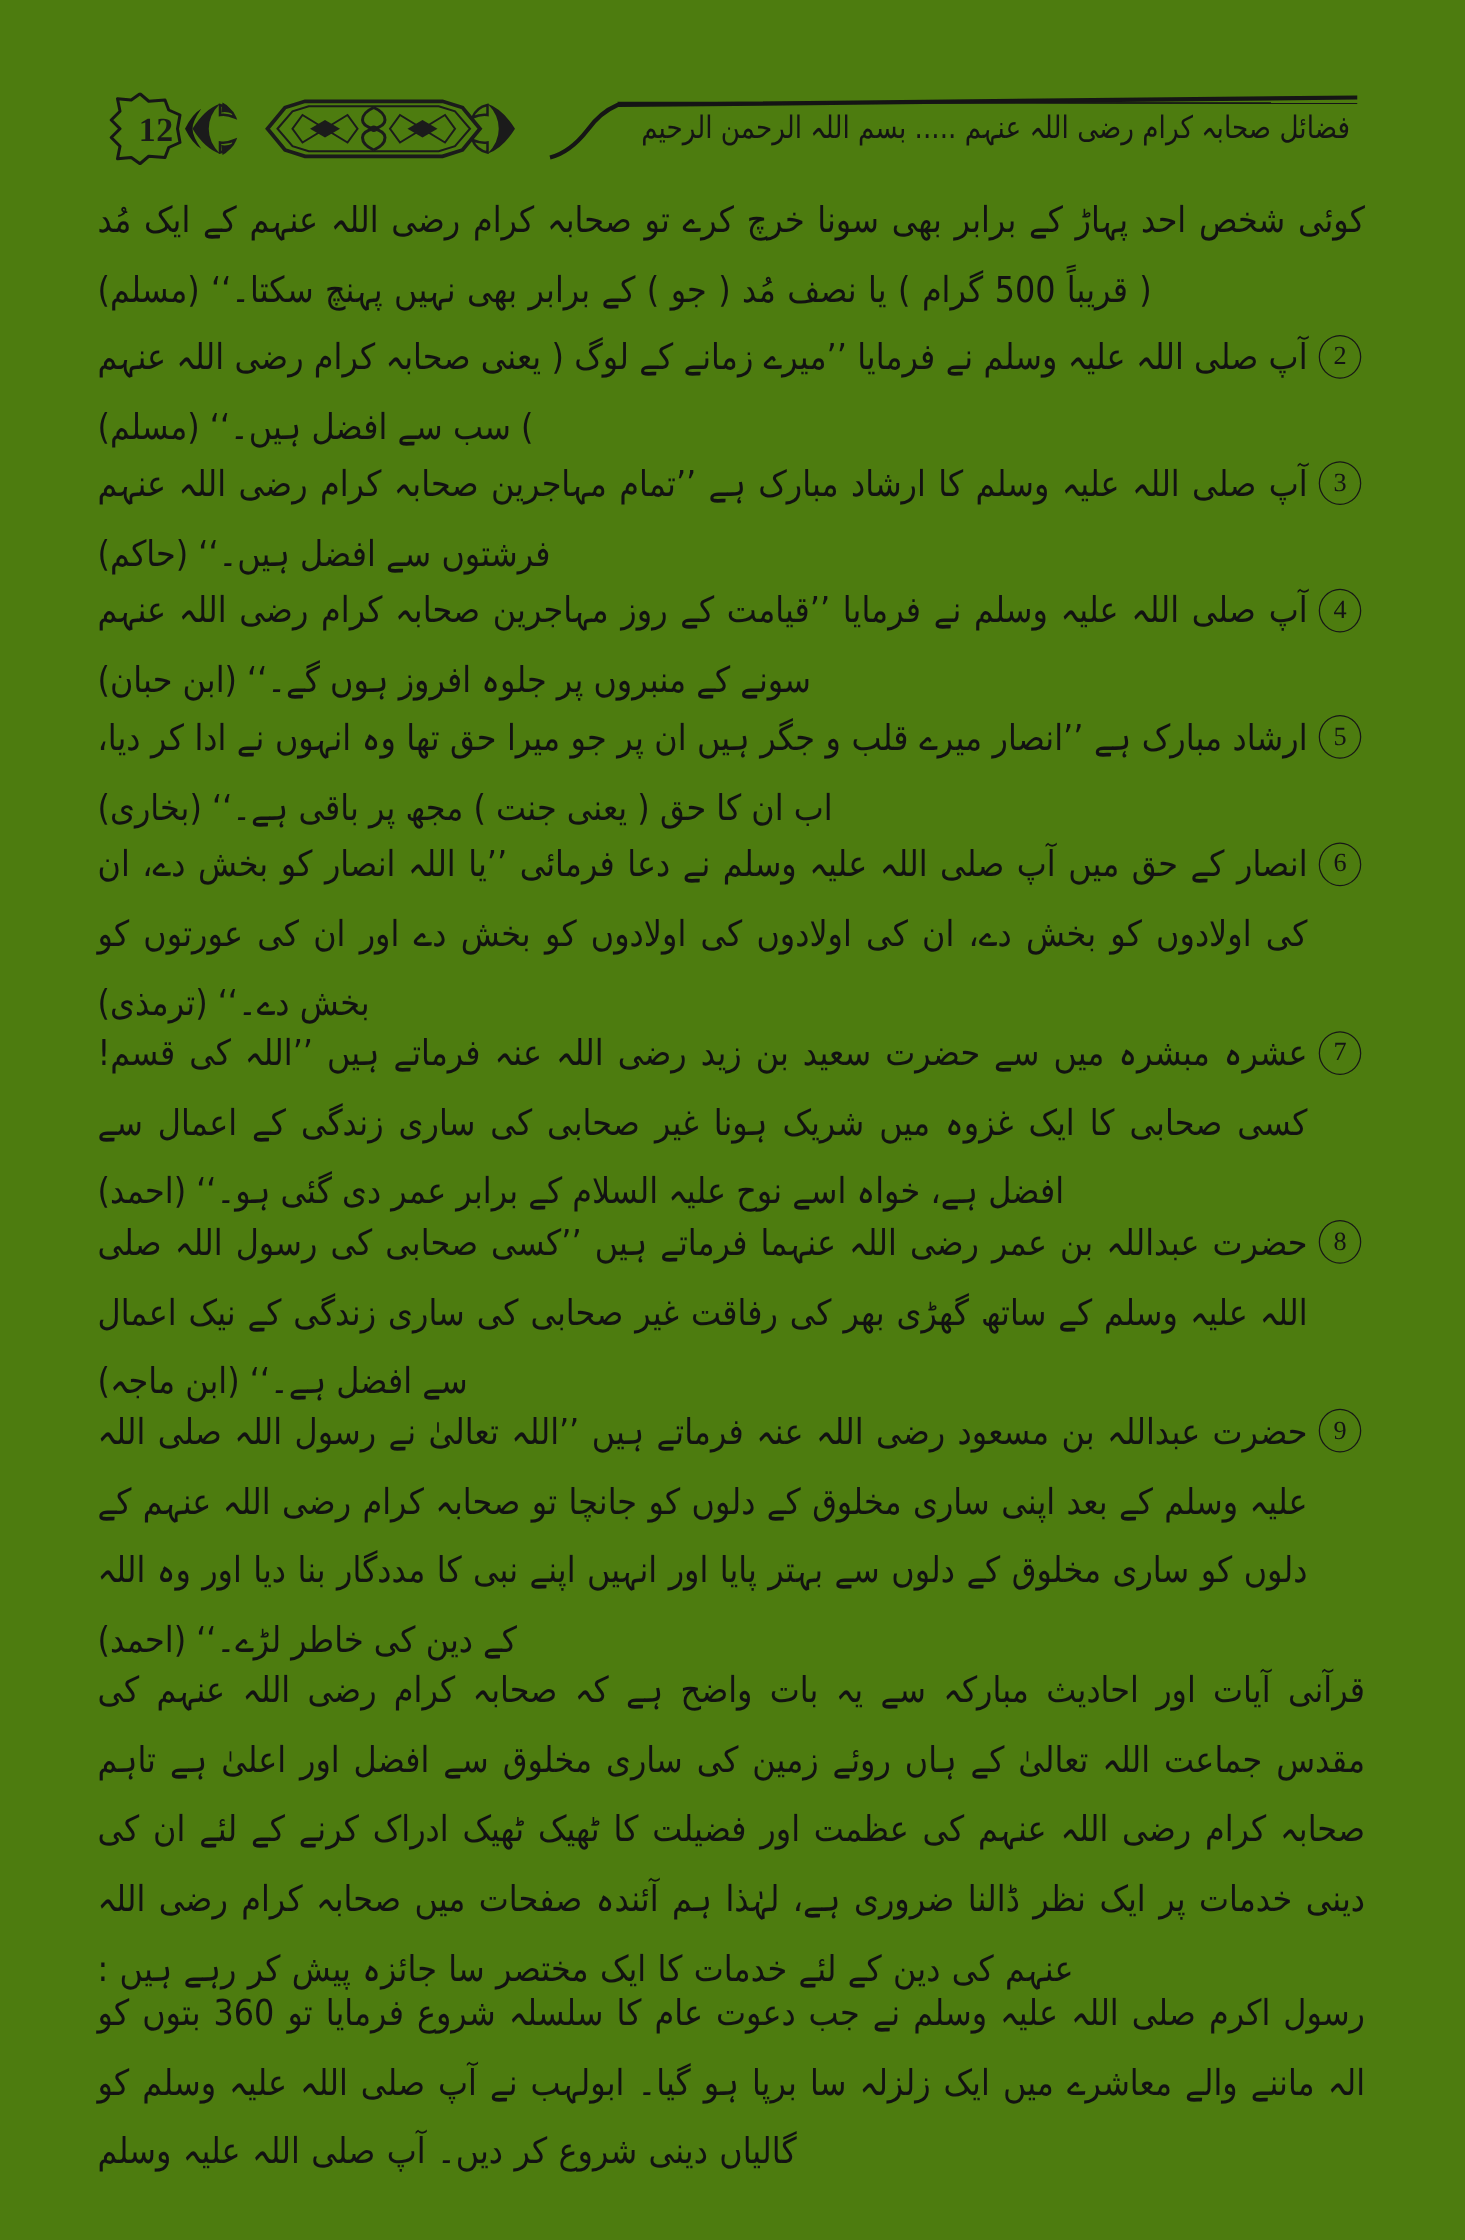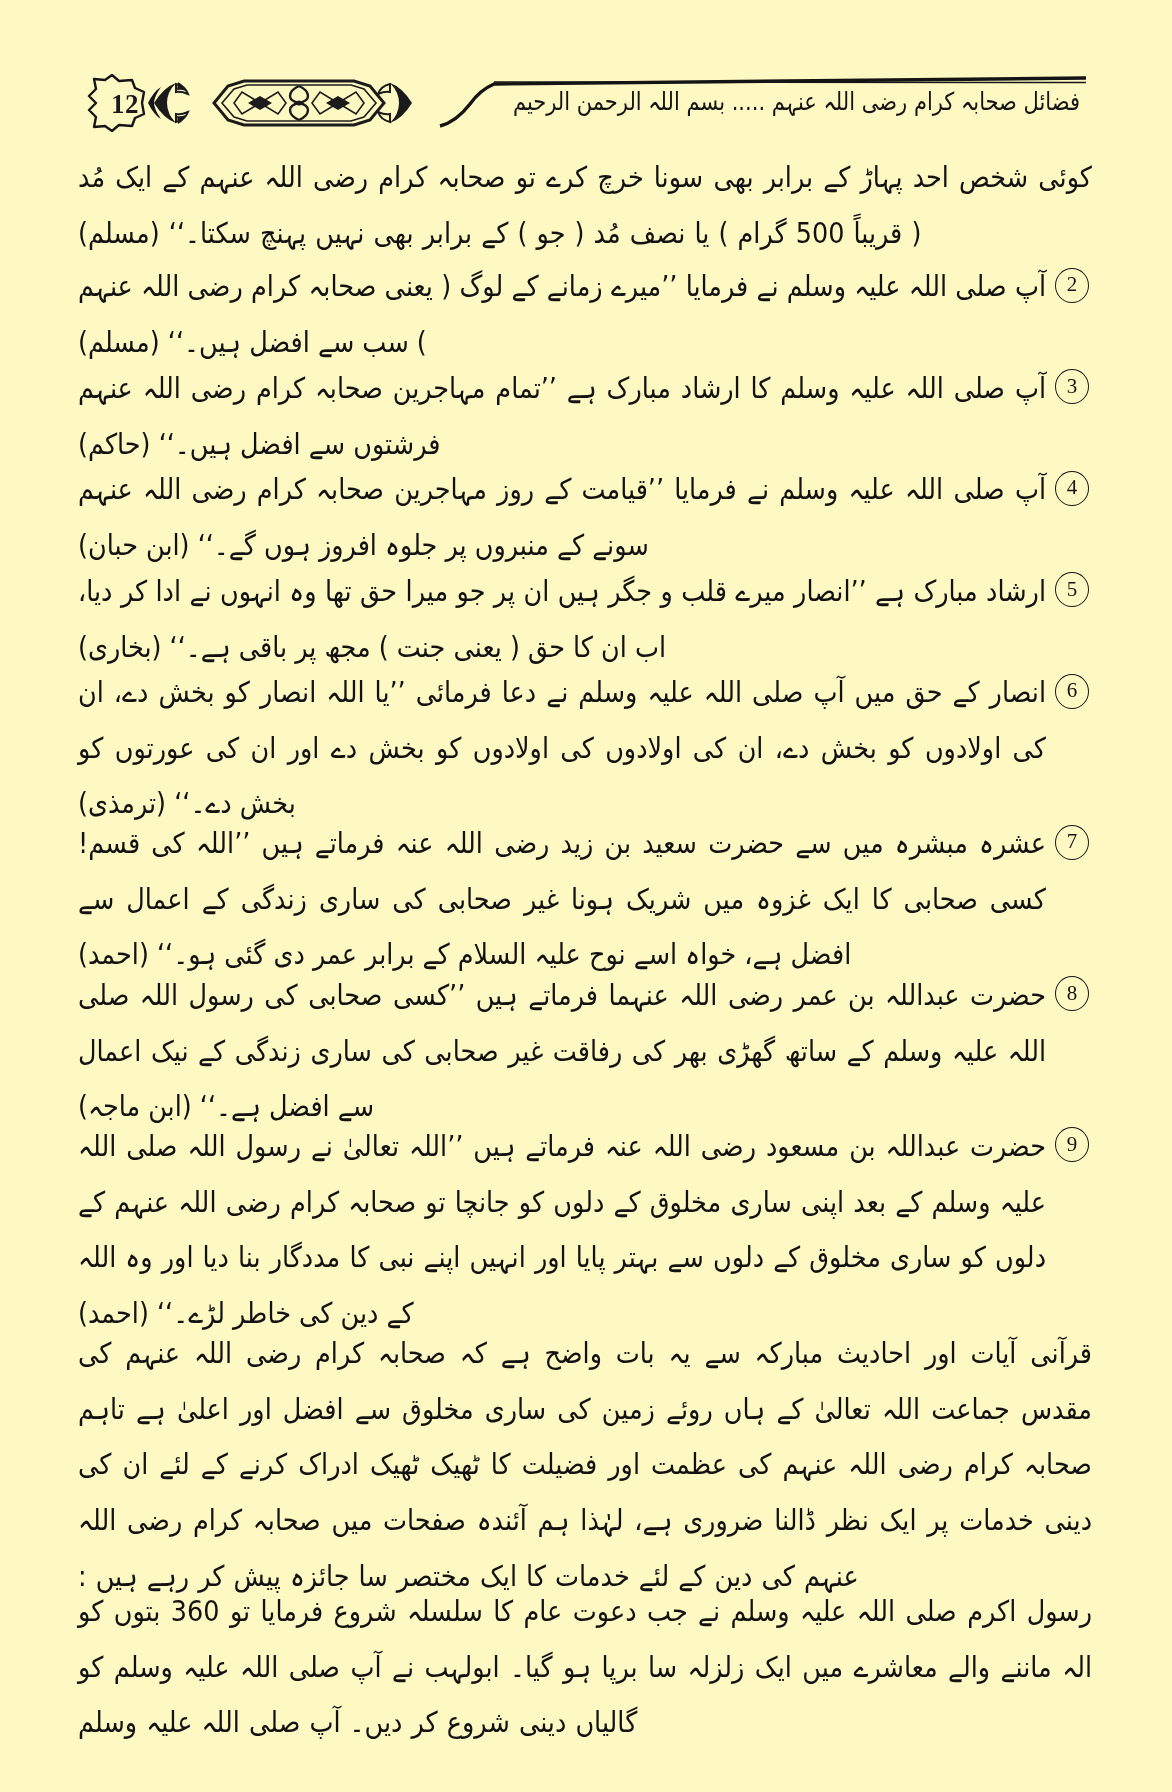--- a/index.html
+++ b/index.html
@@ -12,21 +12,21 @@
     height: 1792px;
     position: relative;
     overflow: hidden;
     font-family: "DejaVu Sans", "Liberation Sans", sans-serif;
     color: #111111;
   }
 
   .page {
     position: absolute;
     inset: 0;
-    background: #fef9c3;
+    background: #4d7c0f;
   }
 
   
   .header-band {
     position: absolute;
     top: 72px;
     left: 86px;
     right: 86px;
     height: 62px;
   }

